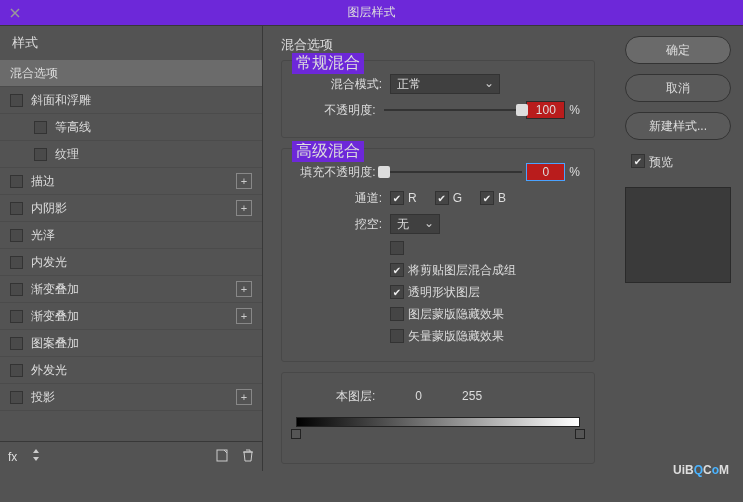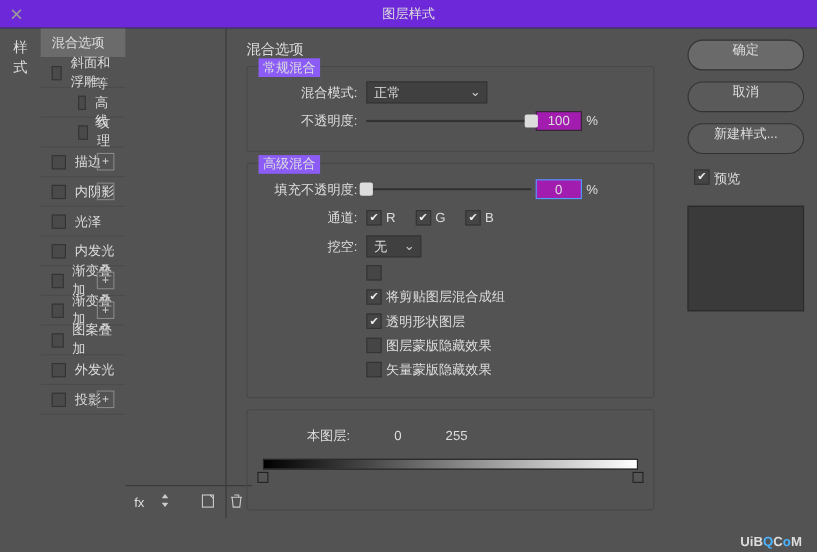--- a/index.html
+++ b/index.html
@@ -1,56 +1,56 @@
 <!DOCTYPE html>
 <html><head>
 <meta charset="utf-8">
 <style>
 *{box-sizing:border-box;margin:0;padding:0;font-family:"Microsoft YaHei",Arial,sans-serif;font-size:12px;color:#ddd}
 body{background:#535353;width:743px;height:502px;overflow:hidden;position:relative}
 .titlebar{height:26px;background:#6d28d9;border-bottom:1px solid #383838;display:flex;align-items:center;justify-content:center;position:relative}
 .close-btn{position:absolute;left:8px;top:6px;width:14px;height:14px;display:flex;align-items:center;justify-content:center;cursor:pointer}
 .main{display:flex;height:445px}
-.sidebar{width:206px;background:#535353;border-right:1px solid #383838;display:flex;flex-direction:row}
+.sidebar{width:263px;background:#535353;border-right:1px solid #383838;display:flex;flex-direction:column}
 .sidebar-head{padding:8px 12px;font-size:13px}
 .style-item{height:27px;display:flex;align-items:center;padding:0 10px;border-bottom:1px solid #4b4b4b;cursor:pointer;position:relative}
 .style-item.selected{background:#6b6b6b}
 .style-item.indent{padding-left:34px}
 .chk{width:13px;height:13px;border:1px solid #333;background:#4a4a4a;margin-right:8px;display:inline-block}
 .plus{position:absolute;right:10px;width:16px;height:16px;border:1px solid #888;display:flex;align-items:center;justify-content:center;font-size:11px;color:#ccc}
 .sidebar-foot{margin-top:auto;height:30px;border-top:1px solid #383838;display:flex;align-items:center;padding:0 8px;gap:14px}
 .sidebar-foot .spacer{flex:1}
 .content{flex:1;padding:8px 18px;overflow:hidden}
 .section-title{font-size:13px;margin:2px 0 6px 0}
 .group{border:1px solid #484848;border-radius:3px;padding:10px 14px 14px 14px;margin-bottom:10px;position:relative}
-.group-label{position:absolute;top:-8px;left:10px;background:#8b5cf6;padding:0 4px;font-size:12px}
+.group-label{position:absolute;top:-8px;left:10px;background:#6d28d9;padding:0 4px;font-size:16px}
 .row{display:flex;align-items:center;height:26px}
 .lbl{width:86px;text-align:right;margin-right:8px}
 .lbl-s{text-align:right;margin-right:8px}
 .select{background:#404040;border:1px solid #333;height:20px;padding:0 20px 0 6px;position:relative;display:inline-flex;align-items:flex-end;min-width:70px}
 .select::after{content:"⌄";position:absolute;right:5px;top:1px;color:#ccc}
 .slider{height:16px;position:relative;display:inline-block}
 .slider-track{position:absolute;top:7px;left:0;right:0;height:2px;background:#333}
 .slider-thumb{position:absolute;top:2px;width:12px;height:12px;background:#ddd;border-radius:2px;transform:translateX(-50%)}
-.numfield{width:42px;height:18px;background:#a21caf;border:1px solid #2a2a2a;text-align:center;display:inline-flex;align-items:center;justify-content:center;margin:0 4px}
+.numfield{width:42px;height:18px;background:#b91c1c;border:1px solid #2a2a2a;text-align:center;display:inline-flex;align-items:center;justify-content:center;margin:0 4px}
 .numfield.focus{border:1px solid #4aa3ff}
 .chkbox{width:14px;height:14px;border:1px solid #333;background:#454545;display:inline-flex;align-items:center;justify-content:center;margin-right:4px}
 .chkbox.checked::after{content:"✔";font-size:10px;color:#eee}
 .chan{display:inline-flex;align-items:center;margin-right:18px}
 .opts{margin-left:94px}
 .opts .row{height:22px}
 .blend-slider{height:28px;position:relative;margin:2px 0 10px 0}
 .blend-grad{position:absolute;top:6px;left:0;right:0;height:10px;background:linear-gradient(to right,#000,#fff);border:1px solid #222}
 .blend-tb{position:absolute;width:10px;height:10px;background:#555;border:1px solid #222;bottom:0;transform:translateX(-50%)}
 .rpanel{width:130px;padding:10px 12px;display:flex;flex-direction:column;gap:10px}
-.btn{height:28px;border:1px solid #333;border-radius:14px;background:#5a5a5a;display:flex;align-items:flex-start;justify-content:center;cursor:pointer}
+.btn{height:28px;border:1px solid #333;border-radius:14px;background:#5a5a5a;display:flex;align-items:center;justify-content:center;cursor:pointer}
 .btn.primary{background:#6a6a6a}
 .preview-chk{display:flex;align-items:flex-start;margin-top:4px;margin-left:6px}
 .preview-box{margin-top:6px;width:106px;height:96px;background:#3a3a3a;border:1px solid #2a2a2a}
-.watermark{position:absolute;right:14px;bottom:1px;font-size:16px;font-weight:bold;color:#fff;font-family:Arial}
+.watermark{position:absolute;right:14px;bottom:24px;font-size:16px;font-weight:bold;color:#fff;font-family:Arial}
 .watermark .alt{color:#49b3ff}
 .icon{display:inline-block}
 </style>
 </head>
 <body>
 
 <div class="titlebar">
   <div class="close-btn">
     <svg width="10" height="10" viewBox="0 0 10 10">
         <path d="M1 1L9 9M9 1L1 9" stroke="#999" stroke-width="1.5"></path>

